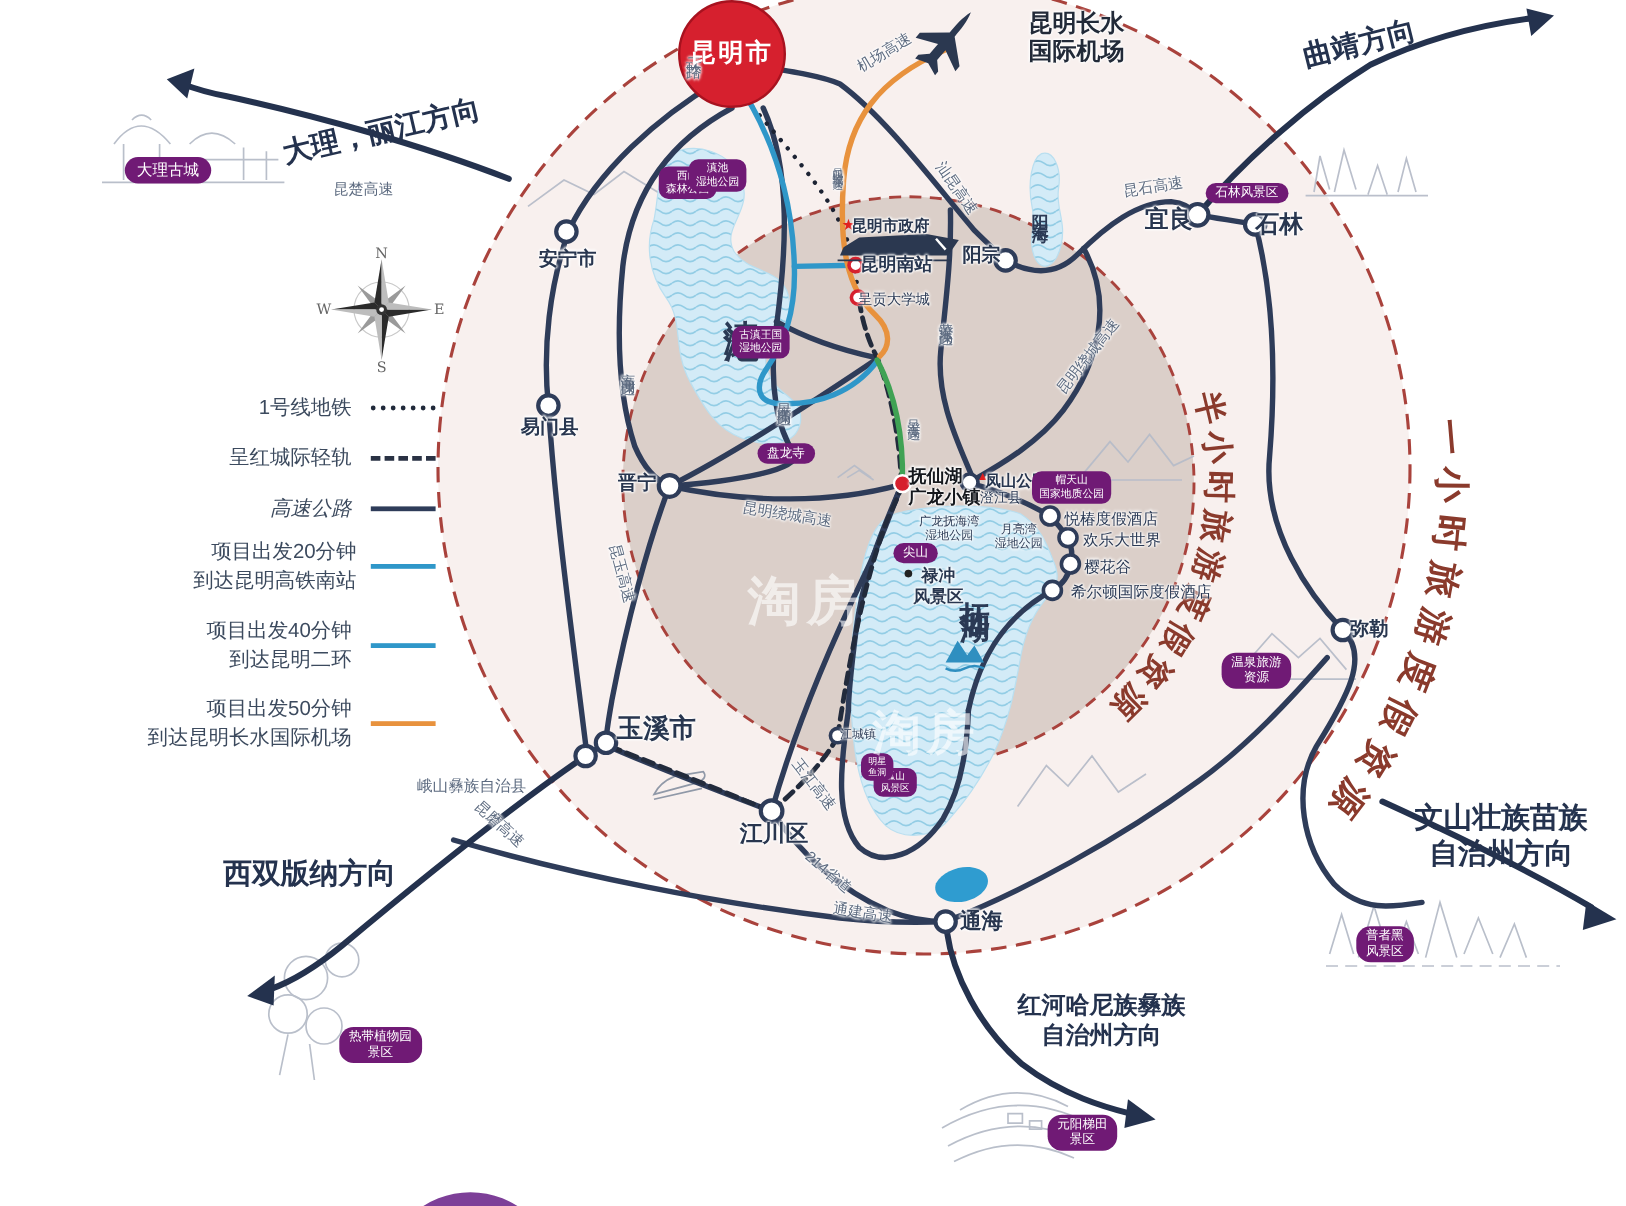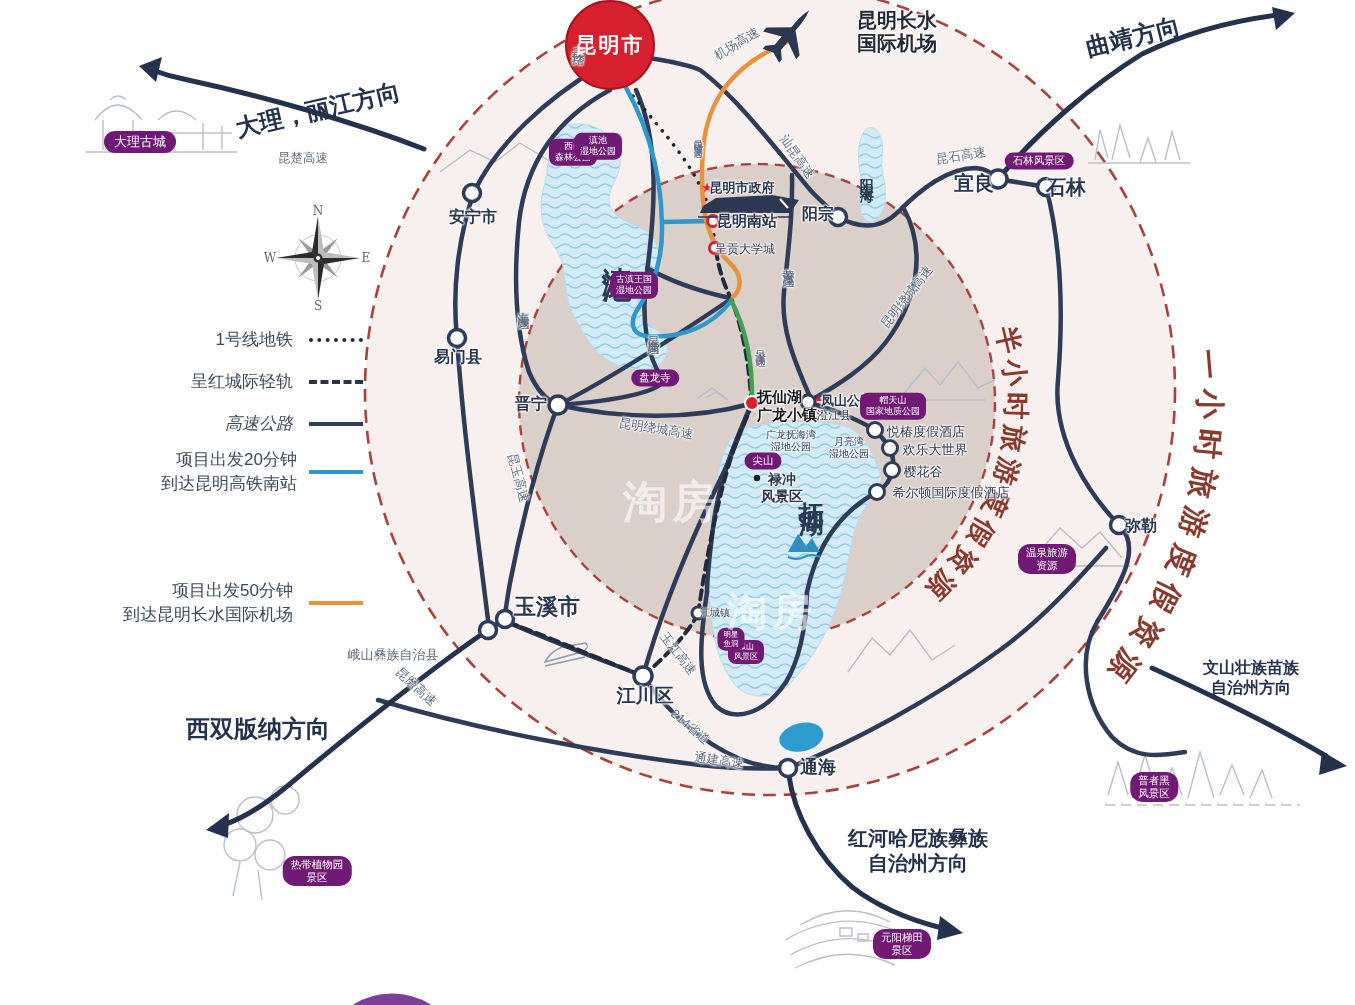--- a/index.html
+++ b/index.html
@@ -264,20 +264,27 @@
         </div>
     <div class="lline solid"></div>
   </div>
   <div class="lrow" style="top:126px;gap:12px;">
     <div class="ltext">
       <div>项目出发20分钟</div>
       <div>到达昆明高铁南站</div>
     </div>
     <div class="lline blue"></div>
   </div>
+  <div class="lrow" style="top:192px;">
+    <div class="ltext">
+      <div>项目出发40分钟</div>
+      <div>到达昆明二环</div>
+    </div>
+    <div class="lline blue"></div>
+  </div>
   <div class="lrow" style="top:257px;">
     <div class="ltext">
       <div>项目出发50分钟</div>
       <div>到达昆明长水国际机场</div>
     </div>
     <div class="lline orange"></div>
   </div>
 </div>
 
 <div id="label-layer">
@@ -377,21 +384,21 @@
         <div>鱼洞</div>
       </div>
       <div class="lbl road halo" style="left: 690px; top: 727px; transform: translate(-50%, -50%) rotate(40deg);">214省道</div>
       <div class="lbl road halo" style="left: 719px; top: 761px; transform: translate(-50%, -50%) rotate(9deg);">通建高速</div>
       <div class="lbl city lg halo" style="left: 818px; top: 768px; transform: translate(-50%, -50%); font-size: 18px;">通海</div>
       <div class="lbl dir" style="left: 258px; top: 729px; transform: translate(-50%, -50%);">西双版纳方向</div>
       <div class="lbl pill sm" style="left: 317px; top: 871px; transform: translate(-50%, -50%);">
         <div>热带植物园</div>
         <div>景区</div>
       </div>
-      <div class="lbl dir" style="left: 1251px; top: 678px; transform: translate(-50%, -50%); font-size: 16px;">
+      <div class="lbl dir" style="left: 1251px; top: 697px; transform: translate(-50%, -50%); font-size: 24px;">
         <div>文山壮族苗族</div>
         <div>自治州方向</div>
       </div>
       <div class="lbl pill sm" style="left: 1154px; top: 787px; transform: translate(-50%, -50%);">
         <div>普者黑</div>
         <div>风景区</div>
       </div>
       <div class="lbl dir" style="left: 918px; top: 851px; transform: translate(-50%, -50%); font-size: 20px;">
         <div>红河哈尼族彝族</div>
         <div>自治州方向</div>

